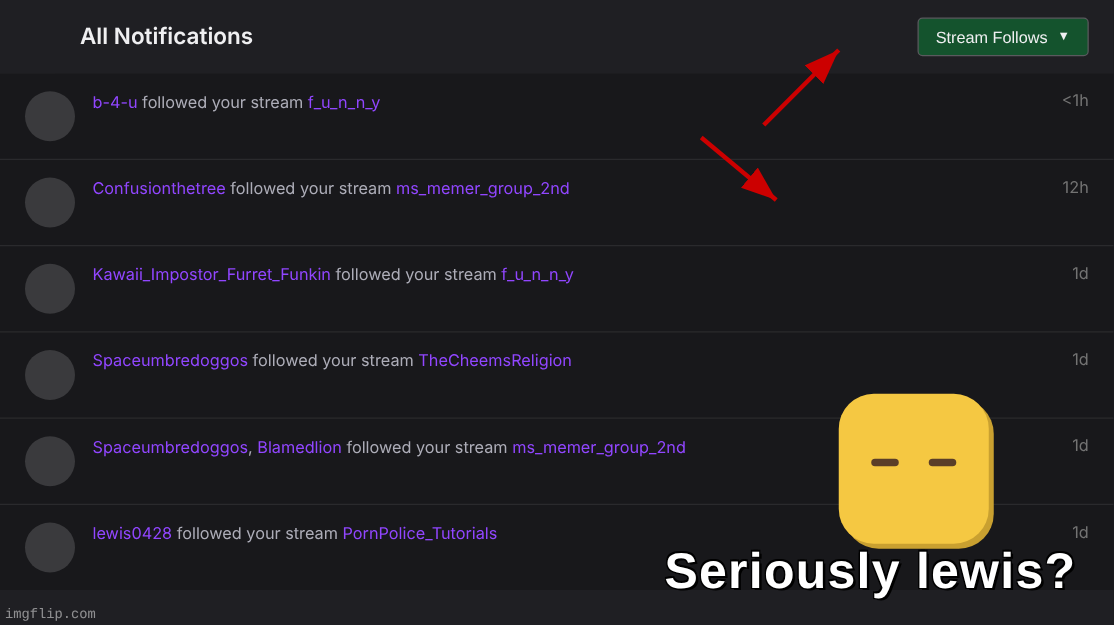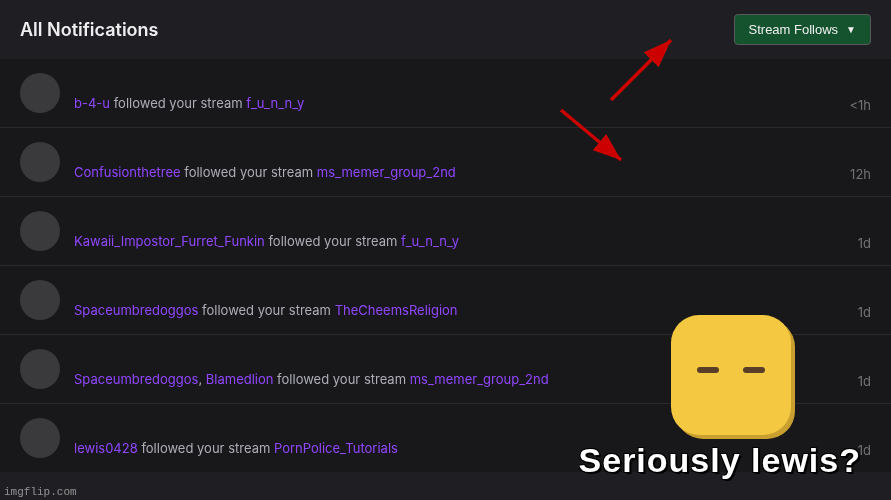--- a/index.html
+++ b/index.html
@@ -11,20 +11,21 @@
       overflow: hidden;
       position: relative;
     }
 
     .header {
       display: flex;
       align-items: center;
       justify-content: space-between;
       padding: 14px 20px;
       background: #1f1f23;
+      margin-left: 44px;
     }
 
     .header-title {
       color: #efeff1;
       font-size: 18px;
       font-weight: 600;
     }
 
     .dropdown-btn {
       background: #14532d;
@@ -43,21 +44,21 @@
       font-size: 10px;
     }
 
     .notification-list {
       background: #18181b;
       margin: 0;
     }
 
     .notification-item {
       display: flex;
-      align-items: flex-end;
+      align-items: flex-start;
       padding: 14px 20px;
       border-bottom: 1px solid #2a2a2d;
       min-height: 60px;
       position: relative;
     }
 
     .notification-item:last-child {
       border-bottom: none;
     }
 
@@ -157,21 +158,21 @@
       right: 260px;
       width: 80px;
       height: 70px;
     }
 
     
     .seriously-text {
       position: absolute;
       bottom: 20px;
       right: 30px;
-      font-size: 34px;
+      font-size: 40px;
       font-weight: 900;
       color: #fff;
       font-family: 'Impact', sans-serif;
       text-shadow: 2px 2px 0 #000, -1px -1px 0 #000, 1px -1px 0 #000, -1px 1px 0 #000;
       letter-spacing: 1px;
     }
 
     .imgflip-watermark {
       position: absolute;
       bottom: 2px;

